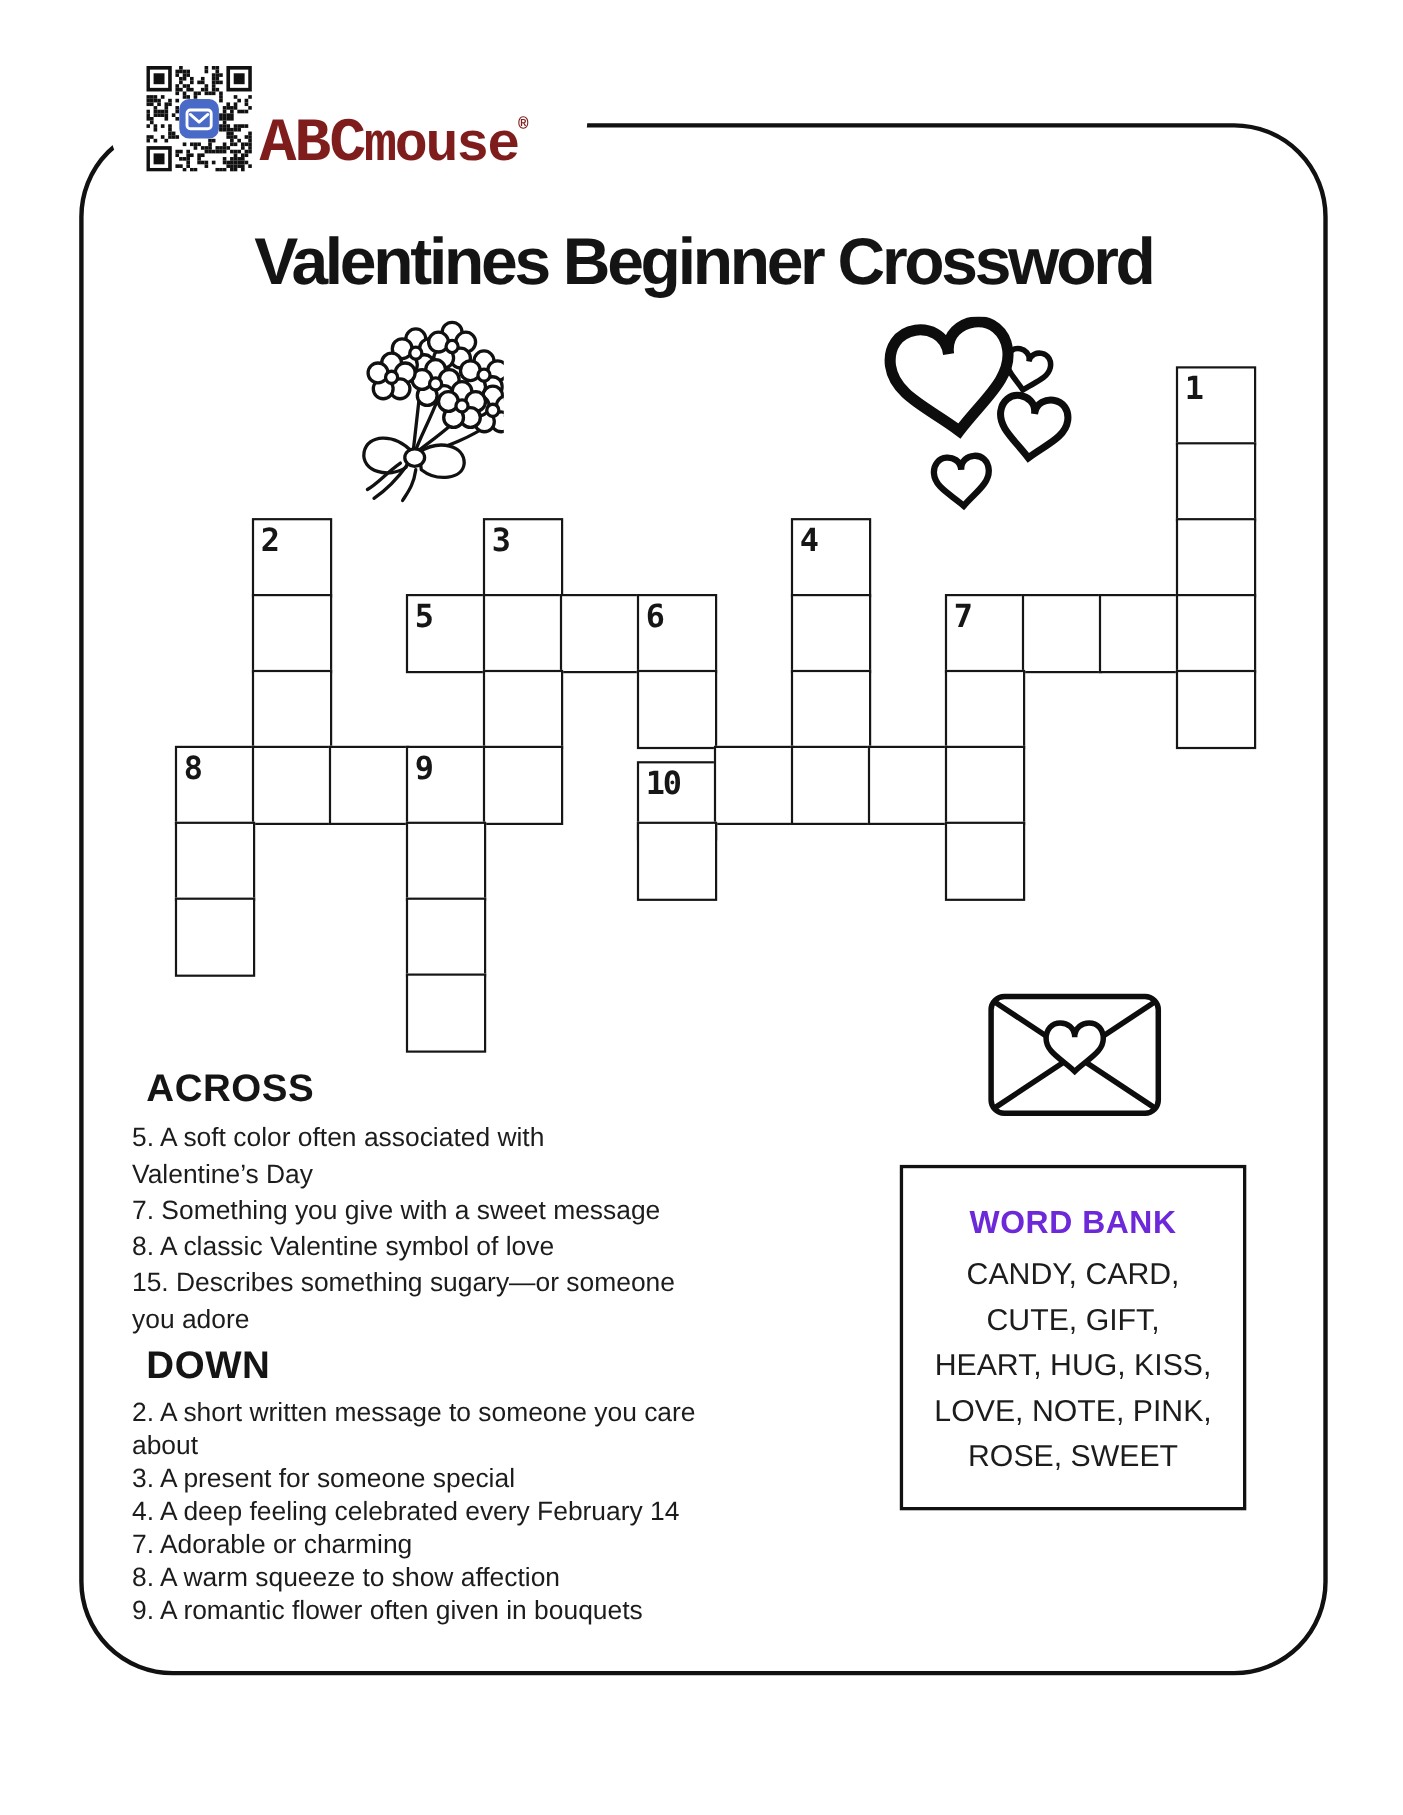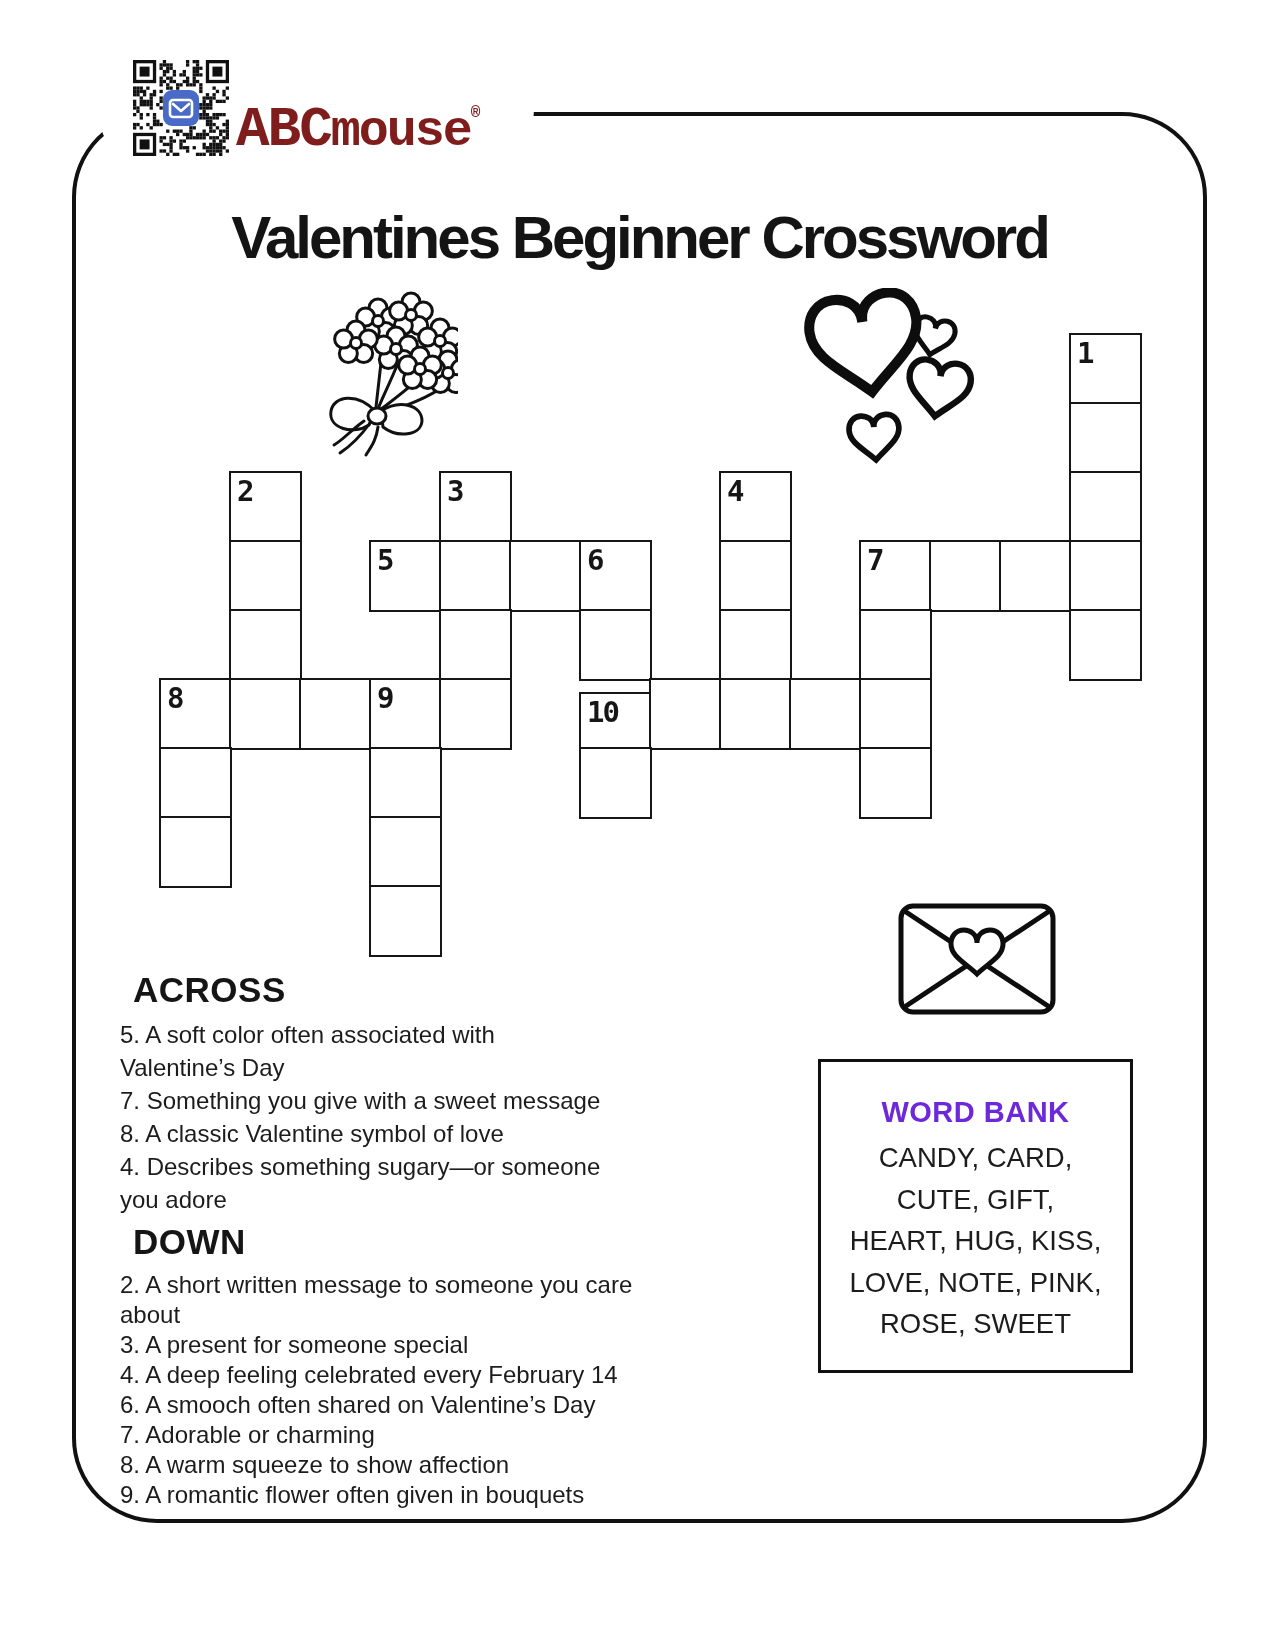--- a/index.html
+++ b/index.html
@@ -469,33 +469,32 @@
     <path d="M81,45 C81,36 74,32 68,32 C60,32 55,38 55,46 C55,58 68,64 81,76 C94,64 107,58 107,46 C107,38 102,32 94,32 C88,32 81,36 81,45 Z" fill="#fff" stroke-width="5"></path>
   </svg>
 
   <section class="clue-section sec-across across">
     <h2 class="clue-header">ACROSS</h2>
     <div class="clues" id="across-clues">
         <div class="clue">5. A soft color often associated with
 Valentine’s Day</div>
         <div class="clue">7. Something you give with a sweet message</div>
         <div class="clue">8. A classic Valentine symbol of love</div>
-        <div class="clue">4. Describes something sugary—or someone
+        <div class="clue">15. Describes something sugary—or someone
 you adore</div>
       </div>
   </section>
 
   <section class="clue-section sec-down down">
     <h2 class="clue-header">DOWN</h2>
     <div class="clues" id="down-clues">
         <div class="clue">2. A short written message to someone you care
 about</div>
         <div class="clue">3. A present for someone special</div>
         <div class="clue">4. A deep feeling celebrated every February 14</div>
-        <div class="clue">6. A smooch often shared on Valentine’s Day</div>
         <div class="clue">7. Adorable or charming</div>
         <div class="clue">8. A warm squeeze to show affection</div>
         <div class="clue">9. A romantic flower often given in bouquets</div>
       </div>
   </section>
 
   <div class="word-bank">
     <div class="word-bank-header">WORD BANK</div>
     <div class="word-bank-lines" id="word-bank-lines">
         <div>CANDY, CARD,</div>

